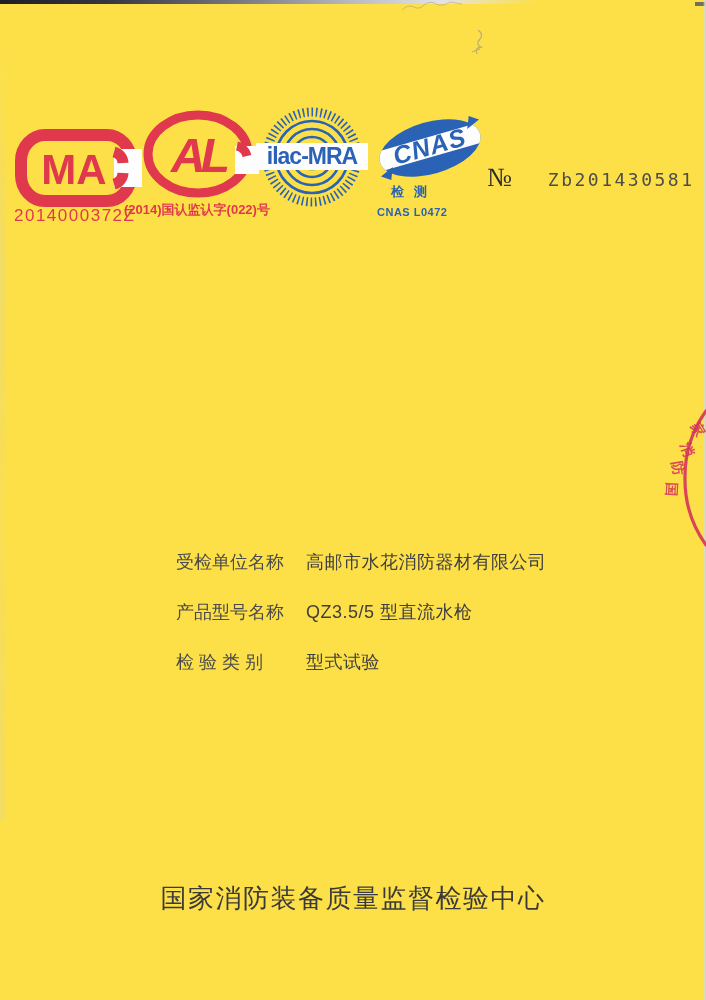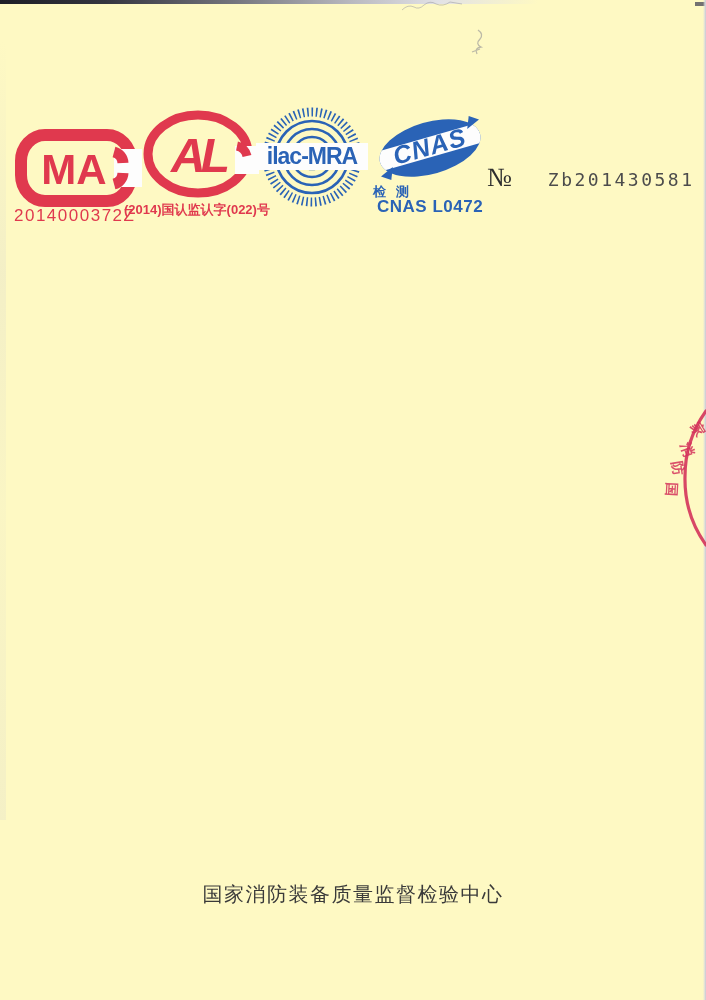--- a/index.html
+++ b/index.html
@@ -3,21 +3,21 @@
 <meta charset="utf-8">
 <style>
   html,body{margin:0;padding:0;}
   body{
     width:706px;height:1000px;
     background:#ffffff;
     font-family:"Liberation Sans", sans-serif;
     position:relative;
     overflow:hidden;
   }
-  .page{position:absolute;inset:0;background:#fef9c3;}
+  .page{position:absolute;inset:0;background:#fde047;}
 
   
   .scan-top-band{position:absolute;top:0;left:0;width:585px;height:4px;
     background:linear-gradient(to right,#1d1e26 0%,#34353f 18%,#74757d 40%,#b9b9bf 60%,#e2e2e6 75%,rgba(255,255,255,0) 92%);}
   .scan-top-right-mark{position:absolute;top:2px;right:0;width:11px;height:4px;background:#5b5b63;opacity:.85;}
   .scan-right-edge{position:absolute;top:0;right:0;width:3px;height:1000px;
     background:linear-gradient(to right,rgba(220,220,224,0) 0%,#d9d9de 70%,#c6c6cc 100%);}
   .scan-left-streak{position:absolute;top:40px;left:0;width:6px;height:780px;
     background:linear-gradient(to bottom,rgba(205,205,210,.0),rgba(205,205,210,.22) 30%,rgba(205,205,210,.08) 60%,rgba(205,205,210,.2));}
   .squiggle{position:absolute;}
@@ -25,24 +25,24 @@
   
   .logo{position:absolute;}
   #cma-svg{left:14px;top:128px;}
   .cma-number{position:absolute;left:14px;top:206px;width:170px;
     color:var(--red);font-weight:400;font-size:17px;letter-spacing:1.5px;}
   #cal-svg{left:141px;top:110px;}
   .cal-number{position:absolute;left:124px;top:201px;width:150px;
     color:var(--red);font-weight:700;font-size:13px;letter-spacing:0;}
   #ilac-svg{left:256px;top:105px;}
   #cnas-svg{left:372px;top:110px;}
-  .cnas-caption{position:absolute;left:373px;top:183px;
+  .cnas-caption{position:absolute;left:391px;top:183px;
     color:var(--blue);font-size:13px;font-weight:600;letter-spacing:10px;}
-  .cnas-lab-code{position:absolute;left:377px;top:197px;
-    color:var(--blue);font-size:17px;font-weight:700;letter-spacing:.5px;}
+  .cnas-lab-code{position:absolute;left:377px;top:206px;
+    color:var(--blue);font-size:11px;font-weight:700;letter-spacing:.5px;}
 
   
   .report-no{position:absolute;left:487px;top:163px;display:flex;align-items:baseline;}
   .report-no .numero{font-family:"Liberation Serif", serif;font-size:26px;color:#2e2e2e;}
   .report-no .value{margin-left:36px;font-family:"DejaVu Sans Mono", monospace;
     font-size:18px;color:#4c4c4c;letter-spacing:2.5px;}
 
   
   .report-title{position:absolute;left:178px;top:276px;
     font-size:76px;font-weight:900;color:#1f1f1f;letter-spacing:22px;white-space:nowrap;}
@@ -51,21 +51,21 @@
   .seal{position:absolute;right:0;top:405px;}
 
   
   .fields{position:absolute;left:176px;top:550px;width:420px;}
   .field-row{display:flex;align-items:baseline;margin-bottom:26px;font-size:18px;}
   .field-label{width:116px;color:#4b4b4b;white-space:pre;flex:none;}
   .field-value{margin-left:14px;color:#404040;letter-spacing:.5px;white-space:nowrap;}
 
   
   .footer{position:absolute;left:0;top:881px;width:706px;text-align:center;
-    font-size:20px;color:#3a3a3a;letter-spacing:1.5px;font-weight:500;}
+    font-size:26px;color:#3a3a3a;letter-spacing:1.5px;font-weight:500;}
 
   :root{--red:#e0394e;--blue:#2a63b6;--sealred:#d4335b;}
   svg text{font-family:"Liberation Sans", sans-serif;}
 </style>
 </head>
 <body>
 
 <div class="page">
 
   <div class="scan-top-band"></div>
@@ -132,16 +132,30 @@
   <svg class="seal" width="60" height="145" viewBox="0 0 60 145">
     <path d="M60 6 A113 113 0 0 0 39 72 A113 113 0 0 0 60 140" fill="none" stroke="#d4335b" stroke-width="3.2" opacity="0.9" stroke-linecap="round"></path>
     <g fill="#d4335b" opacity="0.85" font-size="14" font-weight="700">
       <text transform="translate(48 27) rotate(58)" text-anchor="middle">家</text>
       <text transform="translate(37 46) rotate(70)" text-anchor="middle">消</text>
       <text transform="translate(27 64) rotate(81)" text-anchor="middle">防</text>
       <text transform="translate(21 84) rotate(93)" text-anchor="middle">国</text>
     </g>
   </svg>
 
+  <div class="fields">
+    <div class="field-row">
+      <span class="field-label">受检单位名称</span>
+      <span class="field-value">高邮市水花消防器材有限公司</span>
+    </div>
+    <div class="field-row">
+      <span class="field-label">产品型号名称</span>
+      <span class="field-value">QZ3.5/5 型直流水枪</span>
+    </div>
+    <div class="field-row">
+      <span class="field-label">检 验 类 别</span>
+      <span class="field-value">型式试验</span>
+    </div>
+  </div>
 
   <div class="footer">国家消防装备质量监督检验中心</div>
 
 </div>
 
 </body></html>

